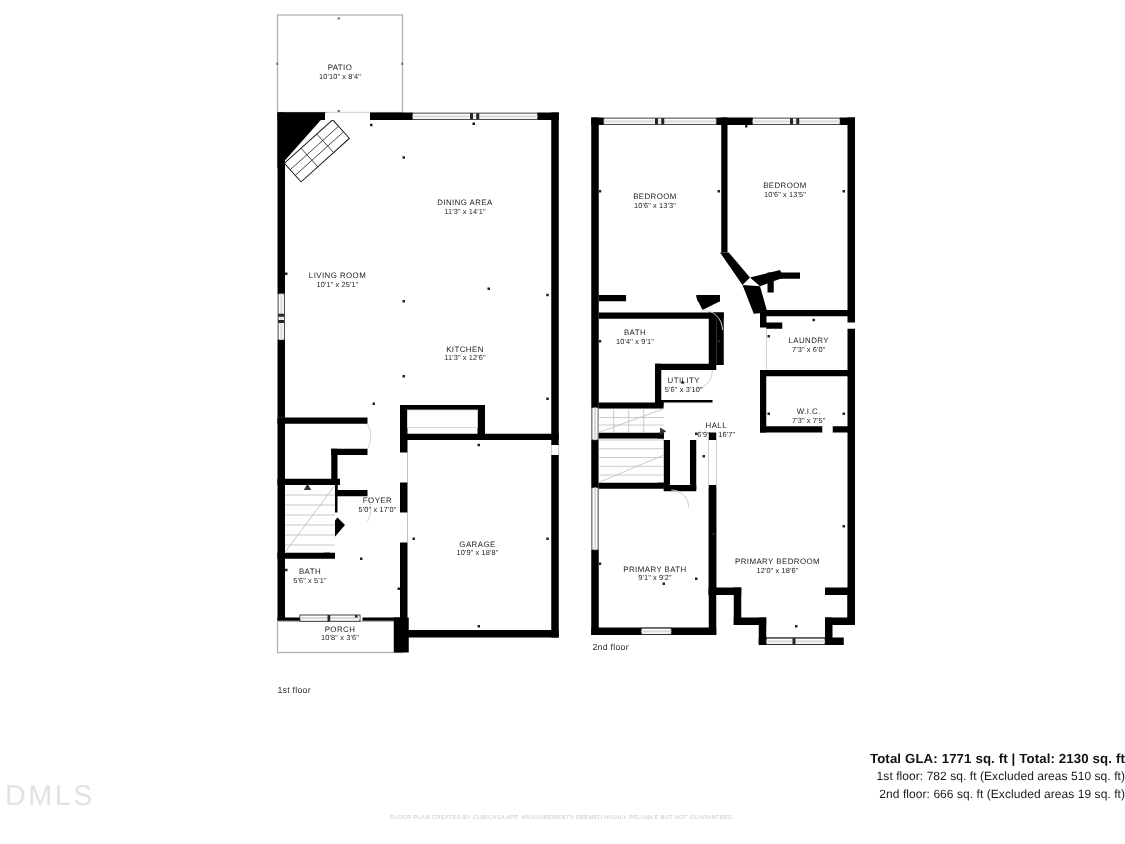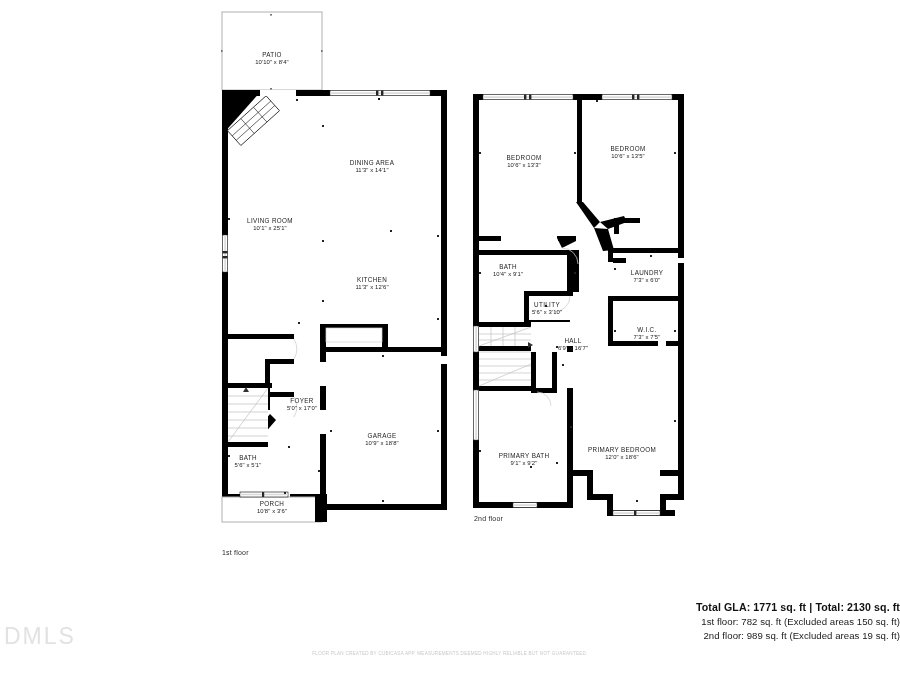--- a/index.html
+++ b/index.html
@@ -478,19 +478,19 @@
 <div class="room-label" style="left:524px; top:460px;">
   <span class="rm-name">PRIMARY BATH</span>
   <span class="rm-dim">9'1" x 9'2"</span>
 </div>
 
 <div class="floor-caption" style="left:222px; top:549px;">1st floor</div>
 <div class="floor-caption" style="left:474px; top:515px;">2nd floor</div>
 
 <div id="summary-block">
   <div class="total-line">Total GLA: 1771 sq. ft | Total: 2130 sq. ft</div>
-  <div class="floor-line">1st floor: 782 sq. ft (Excluded areas 150 sq. ft)</div>
-  <div class="floor-line">2nd floor: 989 sq. ft (Excluded areas 19 sq. ft)</div>
+  <div class="floor-line">1st floor: 782 sq. ft (Excluded areas 510 sq. ft)</div>
+  <div class="floor-line">2nd floor: 666 sq. ft (Excluded areas 19 sq. ft)</div>
 </div>
 
 <div id="disclaimer">FLOOR PLAN CREATED BY CUBICASA APP. MEASUREMENTS DEEMED HIGHLY RELIABLE BUT NOT GUARANTEED.</div>
 
 <div id="watermark">DMLS</div>
 
 </body></html>

